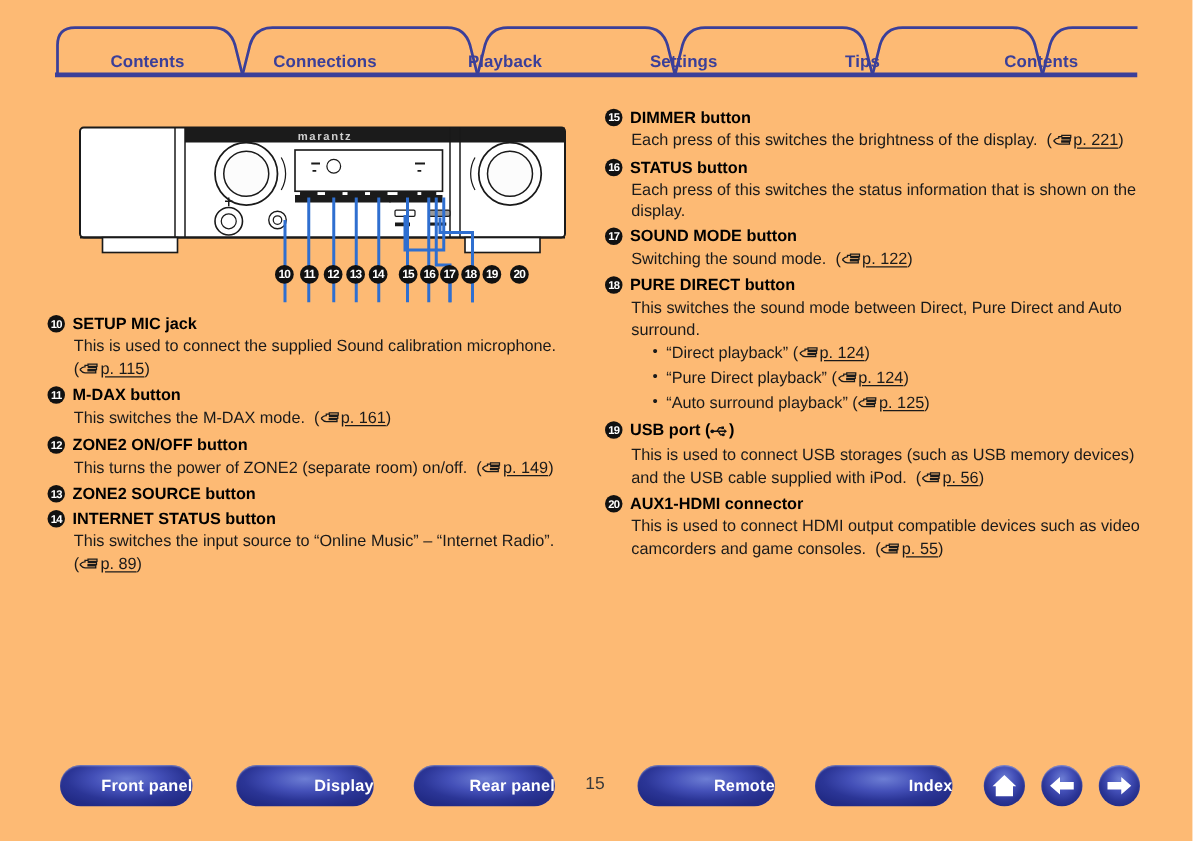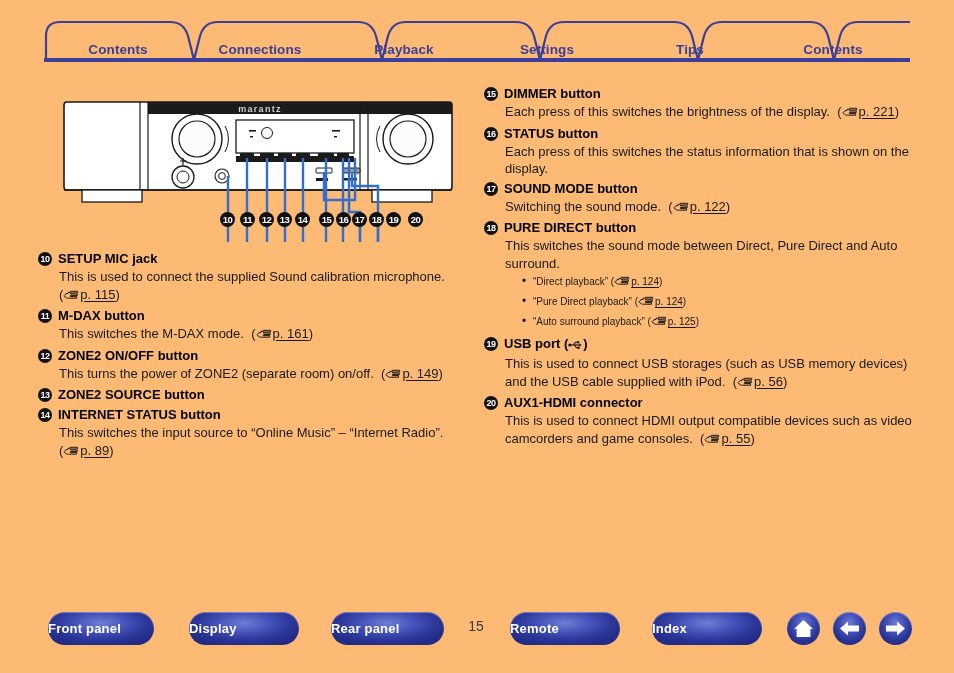--- a/index.html
+++ b/index.html
@@ -101,21 +101,21 @@
     line-height: 17.5px;
     font-weight: normal;
   }
   .sublist {
     margin: 1px 0 1px 38px;
     padding: 0;
     list-style: none;
   }
   .sublist li {
     position: relative;
-    font-size: 10px;
+    font-size: 13px;
     line-height: 18px;
     padding-left: 11px;
   }
   .sublist li::before {
     content: "\2022";
     position: absolute;
     left: 0; top: -1px;
     font-size: 12px;
     color: #1a1a1a;
   }
@@ -145,21 +145,21 @@
   .pillbtn {
     position: absolute;
     height: 33px;
     border-radius: 17px;
     background:
       radial-gradient(ellipse 60% 70% at 50% 34%, #6d7ed4 0%, #4450b8 42%, #2b3596 74%, #222b86 100%);
     box-shadow: inset 0 1px 1px rgba(255,255,255,.35);
     color: #ffffff;
     font-size: 13px;
     font-weight: bold;
-    text-align: left;
+    text-align: right;
     line-height: 33px;
     white-space: nowrap;
     letter-spacing: .2px;
   }
   .iconbtn {
     position: absolute;
     top: 0;
     width: 33px; height: 33px;
     border-radius: 50%;
     background:

